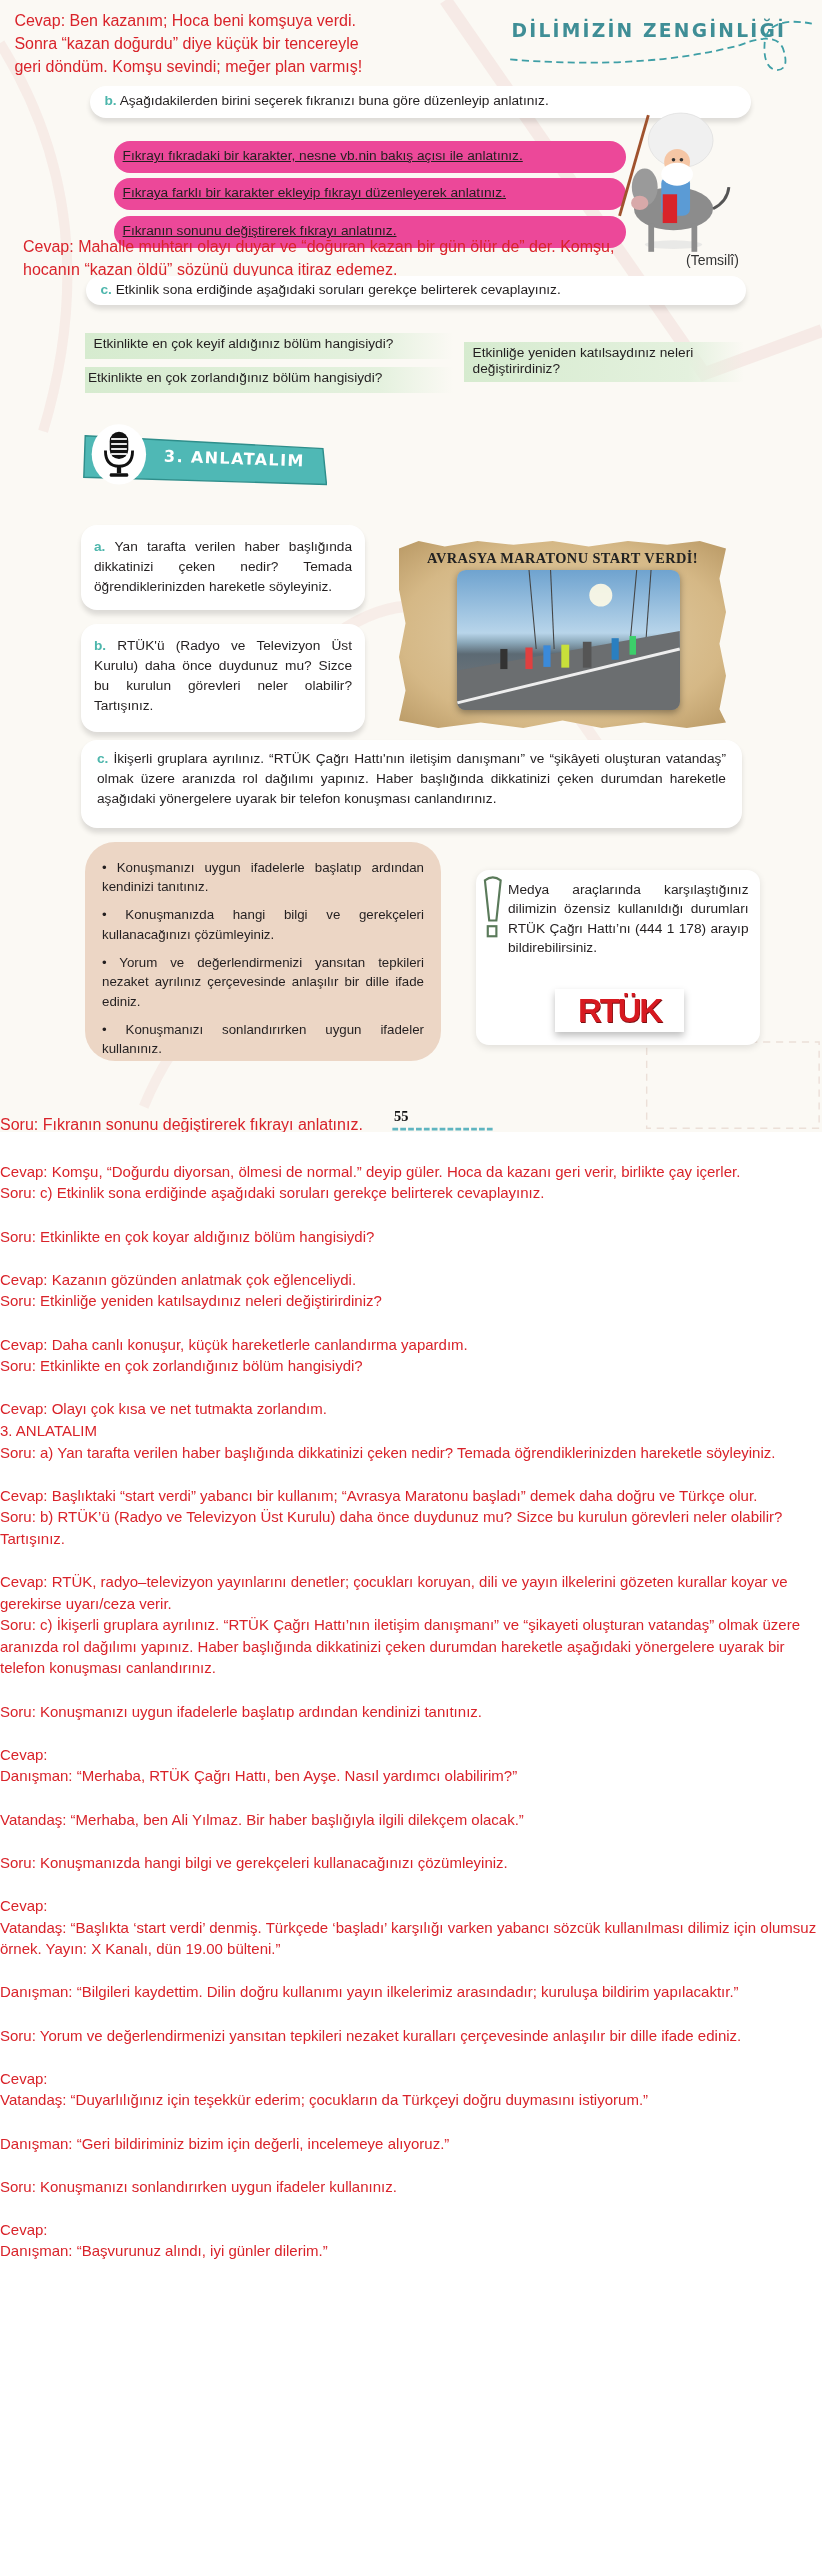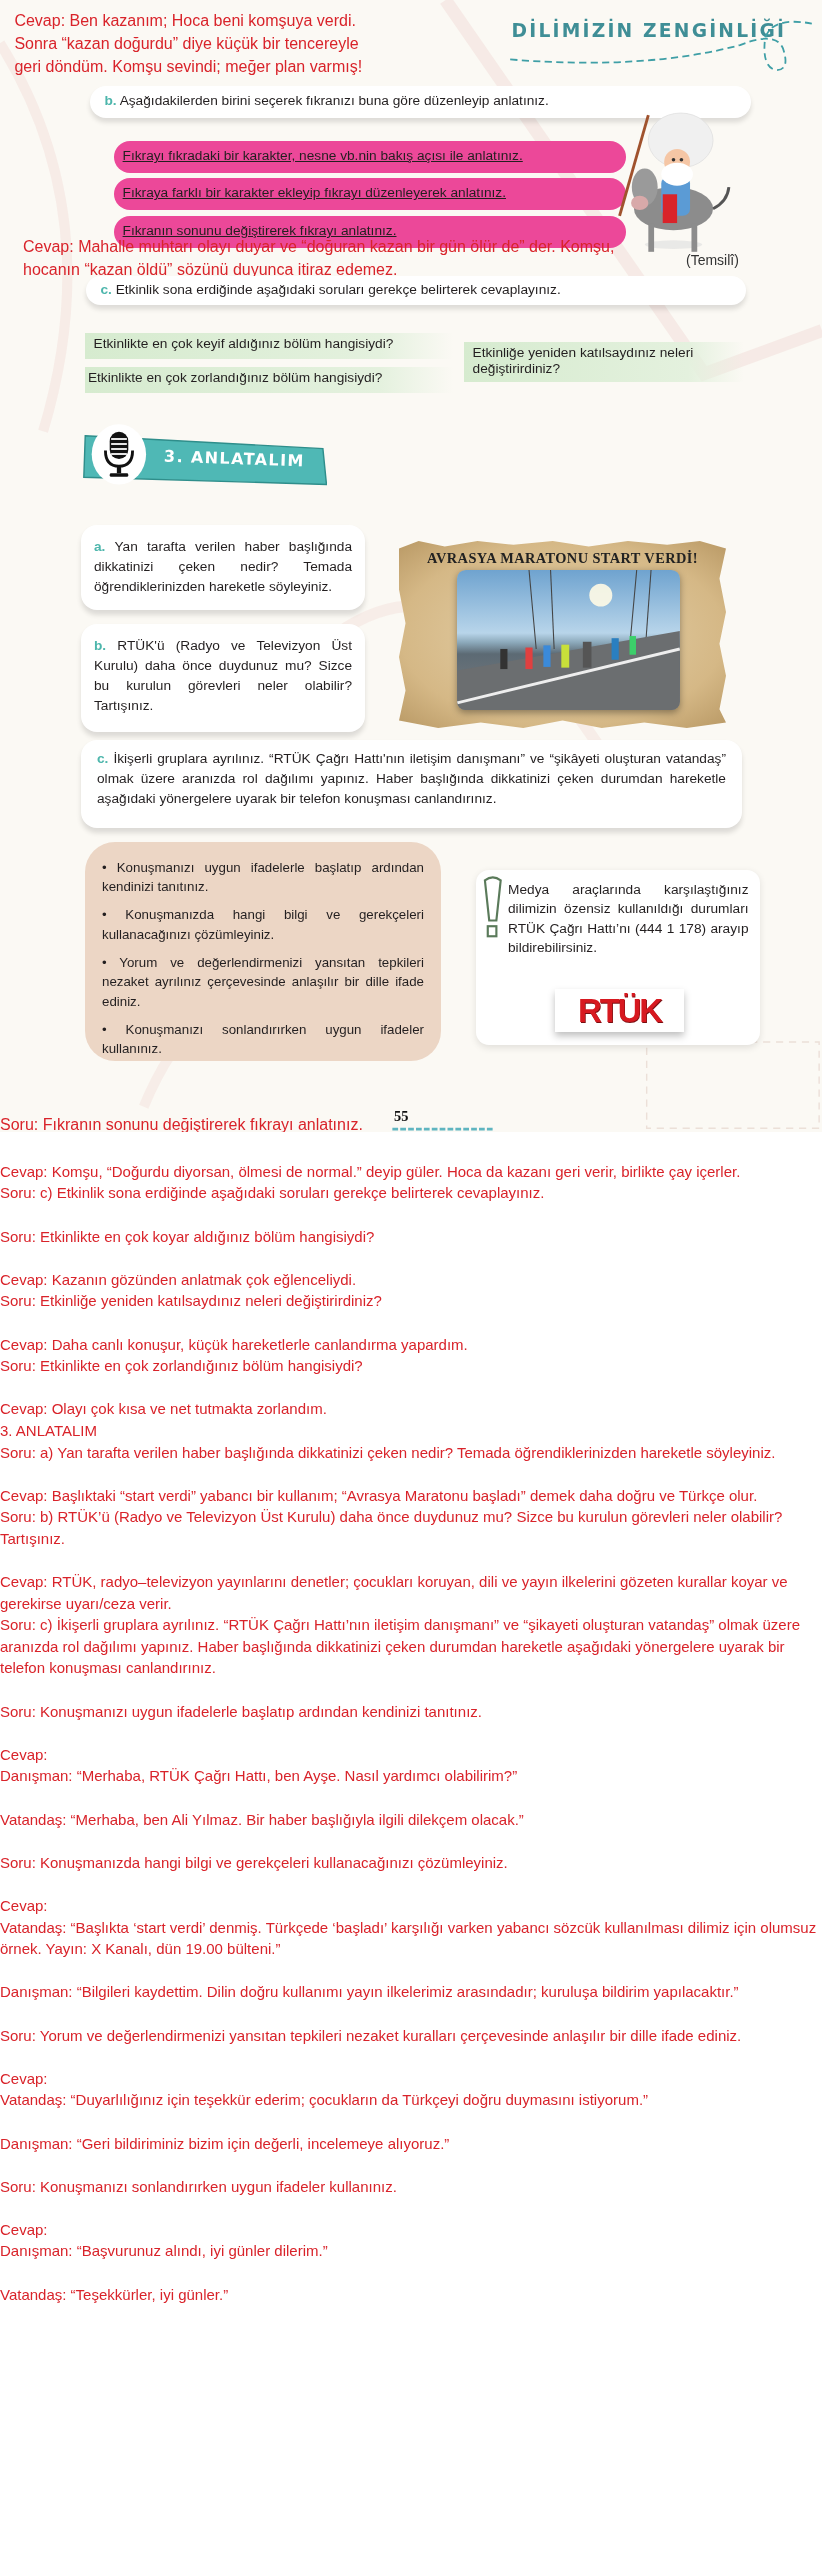--- a/index.html
+++ b/index.html
@@ -312,15 +312,14 @@
     <div class="line">Cevap:</div>
     <div class="line">Vatandaş: “Duyarlılığınız için teşekkür ederim; çocukların da Türkçeyi doğru duymasını istiyorum.”</div>
     <div class="gap"></div>
     <div class="line">Danışman: “Geri bildiriminiz bizim için değerli, incelemeye alıyoruz.”</div>
     <div class="gap"></div>
     <div class="line">Soru: Konuşmanızı sonlandırırken uygun ifadeler kullanınız.</div>
     <div class="gap"></div>
     <div class="line">Cevap:</div>
     <div class="line">Danışman: “Başvurunuz alındı, iyi günler dilerim.”</div>
     <div class="gap"></div>
-    <div class="line">Vatandaş: “Teşekkürler, iyi günler.”</div>
   </div>
 
 
 </body></html>

